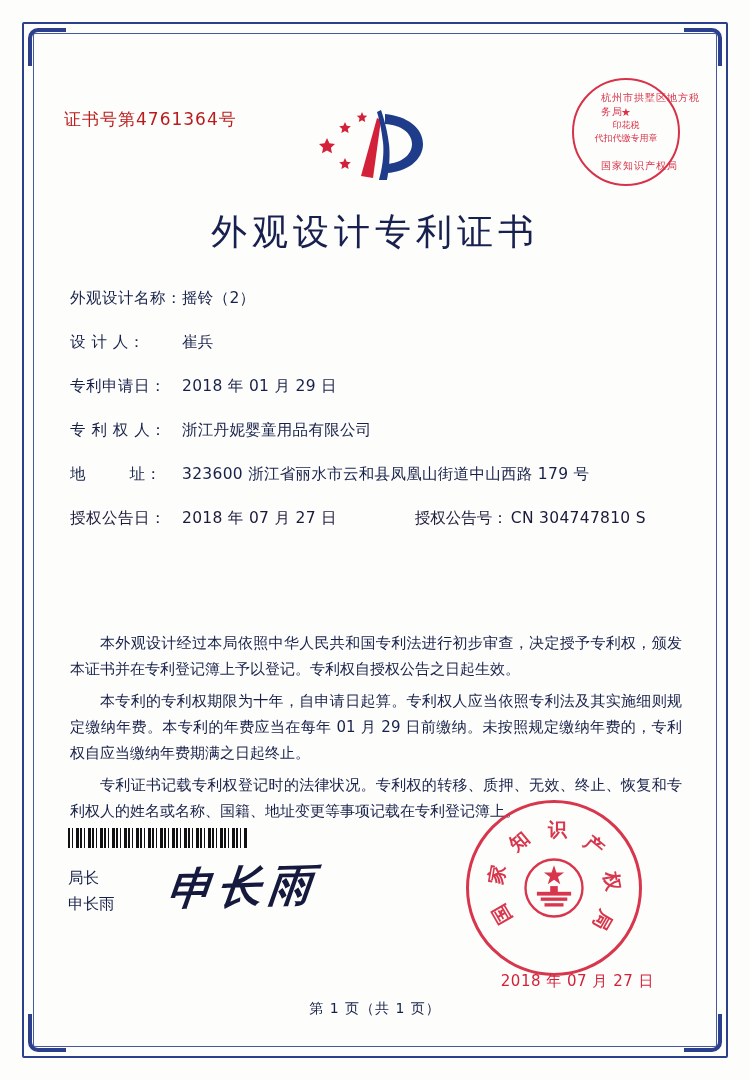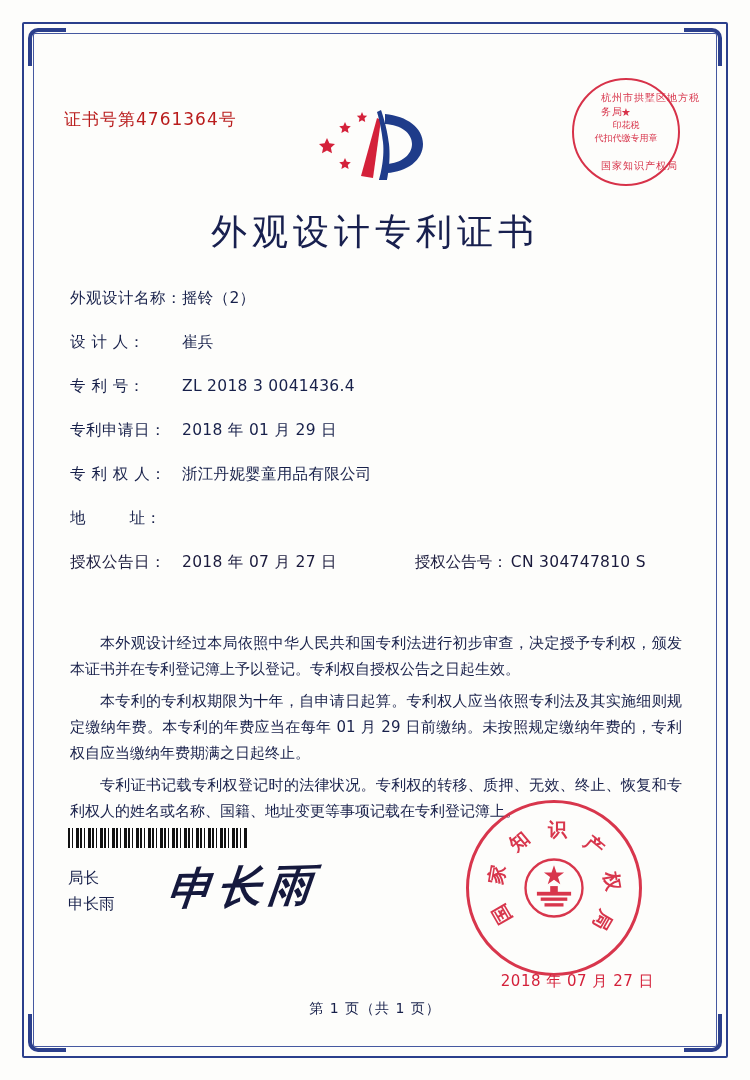--- a/index.html
+++ b/index.html
@@ -310,33 +310,30 @@
     <div class="fields">
       <div class="field-row">
         <div class="field-label">外观设计名称：</div>
         <div class="field-value">摇铃（2）</div>
       </div>
       <div class="field-row">
         <div class="field-label">设 计 人：</div>
         <div class="field-value">崔兵</div>
       </div>
       <div class="field-row">
-        <div class="field-label">专 利 号：</div>
-        <div class="field-value">ZL 2018 3 0041436.4</div>
-      </div>
-      <div class="field-row">
         <div class="field-label">专利申请日：</div>
         <div class="field-value">2018 年 01 月 29 日</div>
       </div>
       <div class="field-row">
         <div class="field-label">专 利 权 人：</div>
         <div class="field-value">浙江丹妮婴童用品有限公司</div>
       </div>
       <div class="field-row">
         <div class="field-label">地        址：</div>
+        <div class="field-value">323600 浙江省丽水市云和县凤凰山街道中山西路 179 号</div>
       </div>
       <div class="row-inline">
         <div class="field-label">授权公告日：</div>
         <div class="field-value">2018 年 07 月 27 日</div>
         <div class="second-label">授权公告号：</div>
         <div class="field-value">CN 304747810 S</div>
       </div>
     </div>
 
     <div class="paragraphs">

